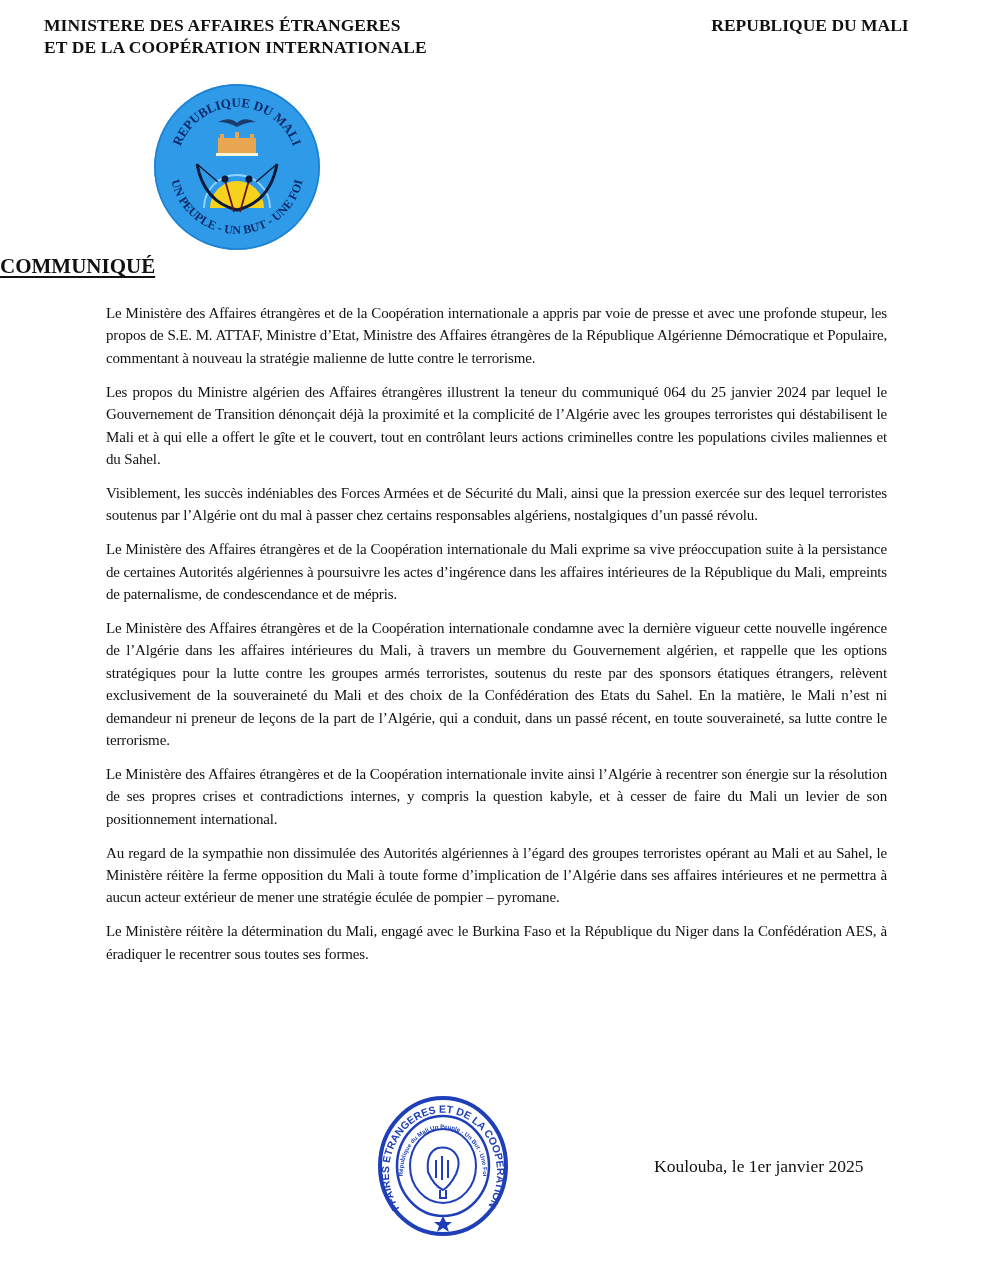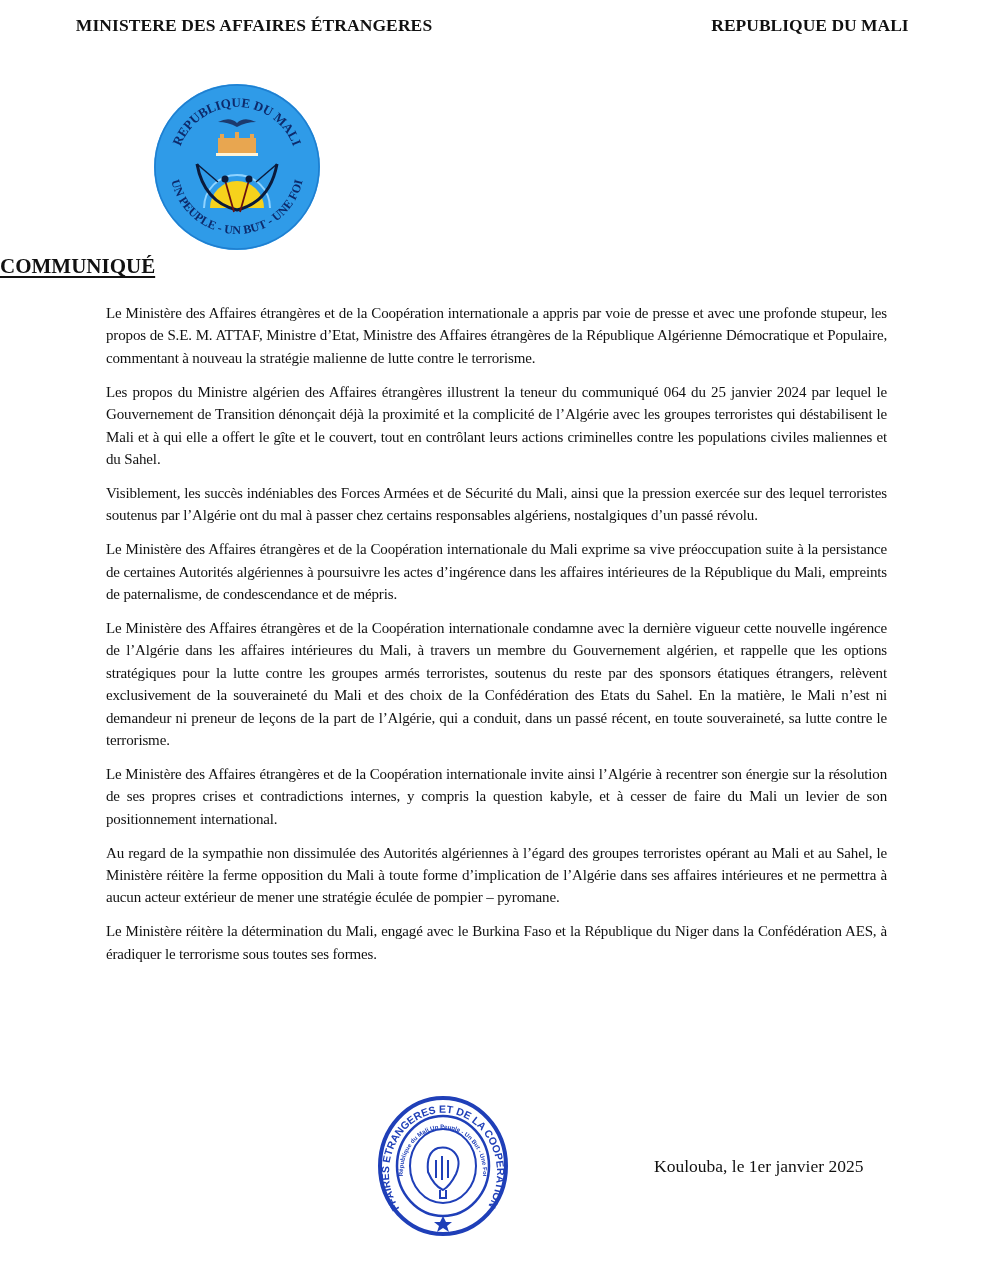--- a/index.html
+++ b/index.html
@@ -13,21 +13,21 @@
       position: relative;
       overflow: hidden;
       font-family: "Liberation Serif", "DejaVu Serif", serif;
       color: #111111;
     }
     .header-left {
       position: absolute;
       left: 44px;
       top: 14px;
       width: 420px;
-      text-align: center;
+      text-align: left;
       font-weight: bold;
       font-size: 17.5px;
       line-height: 22px;
       letter-spacing: 0.1px;
     }
     .header-right {
       position: absolute;
       left: 680px;
       top: 14px;
       width: 260px;
@@ -84,20 +84,21 @@
       font-size: 17.5px;
       line-height: 22px;
       text-align: right;
     }
   </style>
 </head>
 <body>
 
 <div class="header-left">
   <div>MINISTERE DES AFFAIRES ÉTRANGERES</div>
+  <div>ET DE LA COOPÉRATION INTERNATIONALE</div>
 </div>
 
 <div class="header-right">
   <div>REPUBLIQUE DU MALI</div>
 </div>
 
 <svg class="emblem" viewBox="0 0 170 170">
   <defs>
     <path id="arcTop" d="M 25 85 A 60 60 0 0 1 145 85"></path>
     <path id="arcBottom" d="M 18 85 A 67 67 0 0 0 152 85"></path>
@@ -139,21 +140,21 @@
 </div>
 
 <div class="body-text">
   <p>Le Ministère des Affaires étrangères et de la Coopération internationale a appris par voie de presse et avec une profonde stupeur, les propos de S.E. M. ATTAF, Ministre d’Etat, Ministre des Affaires étrangères de la République Algérienne Démocratique et Populaire, commentant à nouveau la stratégie malienne de lutte contre le terrorisme.</p>
   <p>Les propos du Ministre algérien des Affaires étrangères illustrent la teneur du communiqué 064 du 25 janvier 2024 par lequel le Gouvernement de Transition dénonçait déjà la proximité et la complicité de l’Algérie avec les groupes terroristes qui déstabilisent le Mali et à qui elle a offert le gîte et le couvert, tout en contrôlant leurs actions criminelles contre les populations civiles maliennes et du Sahel.</p>
   <p>Visiblement, les succès indéniables des Forces Armées et de Sécurité du Mali, ainsi que la pression exercée sur des lequel terroristes soutenus par l’Algérie ont du mal à passer chez certains responsables algériens, nostalgiques d’un passé révolu.</p>
   <p>Le Ministère des Affaires étrangères et de la Coopération internationale du Mali exprime sa vive préoccupation suite à la persistance de certaines Autorités algériennes à poursuivre les actes d’ingérence dans les affaires intérieures de la République du Mali, empreints de paternalisme, de condescendance et de mépris.</p>
   <p>Le Ministère des Affaires étrangères et de la Coopération internationale condamne avec la dernière vigueur cette nouvelle ingérence de l’Algérie dans les affaires intérieures du Mali, à travers un membre du Gouvernement algérien, et rappelle que les options stratégiques pour la lutte contre les groupes armés terroristes, soutenus du reste par des sponsors étatiques étrangers, relèvent exclusivement de la souveraineté du Mali et des choix de la Confédération des Etats du Sahel. En la matière, le Mali n’est ni demandeur ni preneur de leçons de la part de l’Algérie, qui a conduit, dans un passé récent, en toute souveraineté, sa lutte contre le terrorisme.</p>
   <p>Le Ministère des Affaires étrangères et de la Coopération internationale invite ainsi l’Algérie à recentrer son énergie sur la résolution de ses propres crises et contradictions internes, y compris la question kabyle, et à cesser de faire du Mali un levier de son positionnement international.</p>
   <p>Au regard de la sympathie non dissimulée des Autorités algériennes à l’égard des groupes terroristes opérant au Mali et au Sahel, le Ministère réitère la ferme opposition du Mali à toute forme d’implication de l’Algérie dans ses affaires intérieures et ne permettra à aucun acteur extérieur de mener une stratégie éculée de pompier – pyromane.</p>
-  <p>Le Ministère réitère la détermination du Mali, engagé avec le Burkina Faso et la République du Niger dans la Confédération AES, à éradiquer le terrorisme sous toutes ses formes.</p>
+  <p>Le Ministère réitère la détermination du Mali, engagé avec le Burkina Faso et la République du Niger dans la Confédération AES, à éradiquer le recentrer sous toutes ses formes.</p>
 </div>
 
 <svg class="seal" viewBox="0 0 134 152">
   <defs>
     <path id="sealOuter" d="M 22 112 A 54 60 0 1 1 112 112"></path>
     <path id="sealInner" d="M 32 100 A 40 44 0 1 1 102 100"></path>
   </defs>
   <ellipse cx="67" cy="72" rx="63" ry="68" fill="none" stroke="#1f3fb8" stroke-width="4"></ellipse>
   <ellipse cx="67" cy="72" rx="46" ry="50" fill="none" stroke="#1f3fb8" stroke-width="2.5"></ellipse>
   <ellipse cx="67" cy="72" rx="33" ry="37" fill="none" stroke="#1f3fb8" stroke-width="2"></ellipse>

